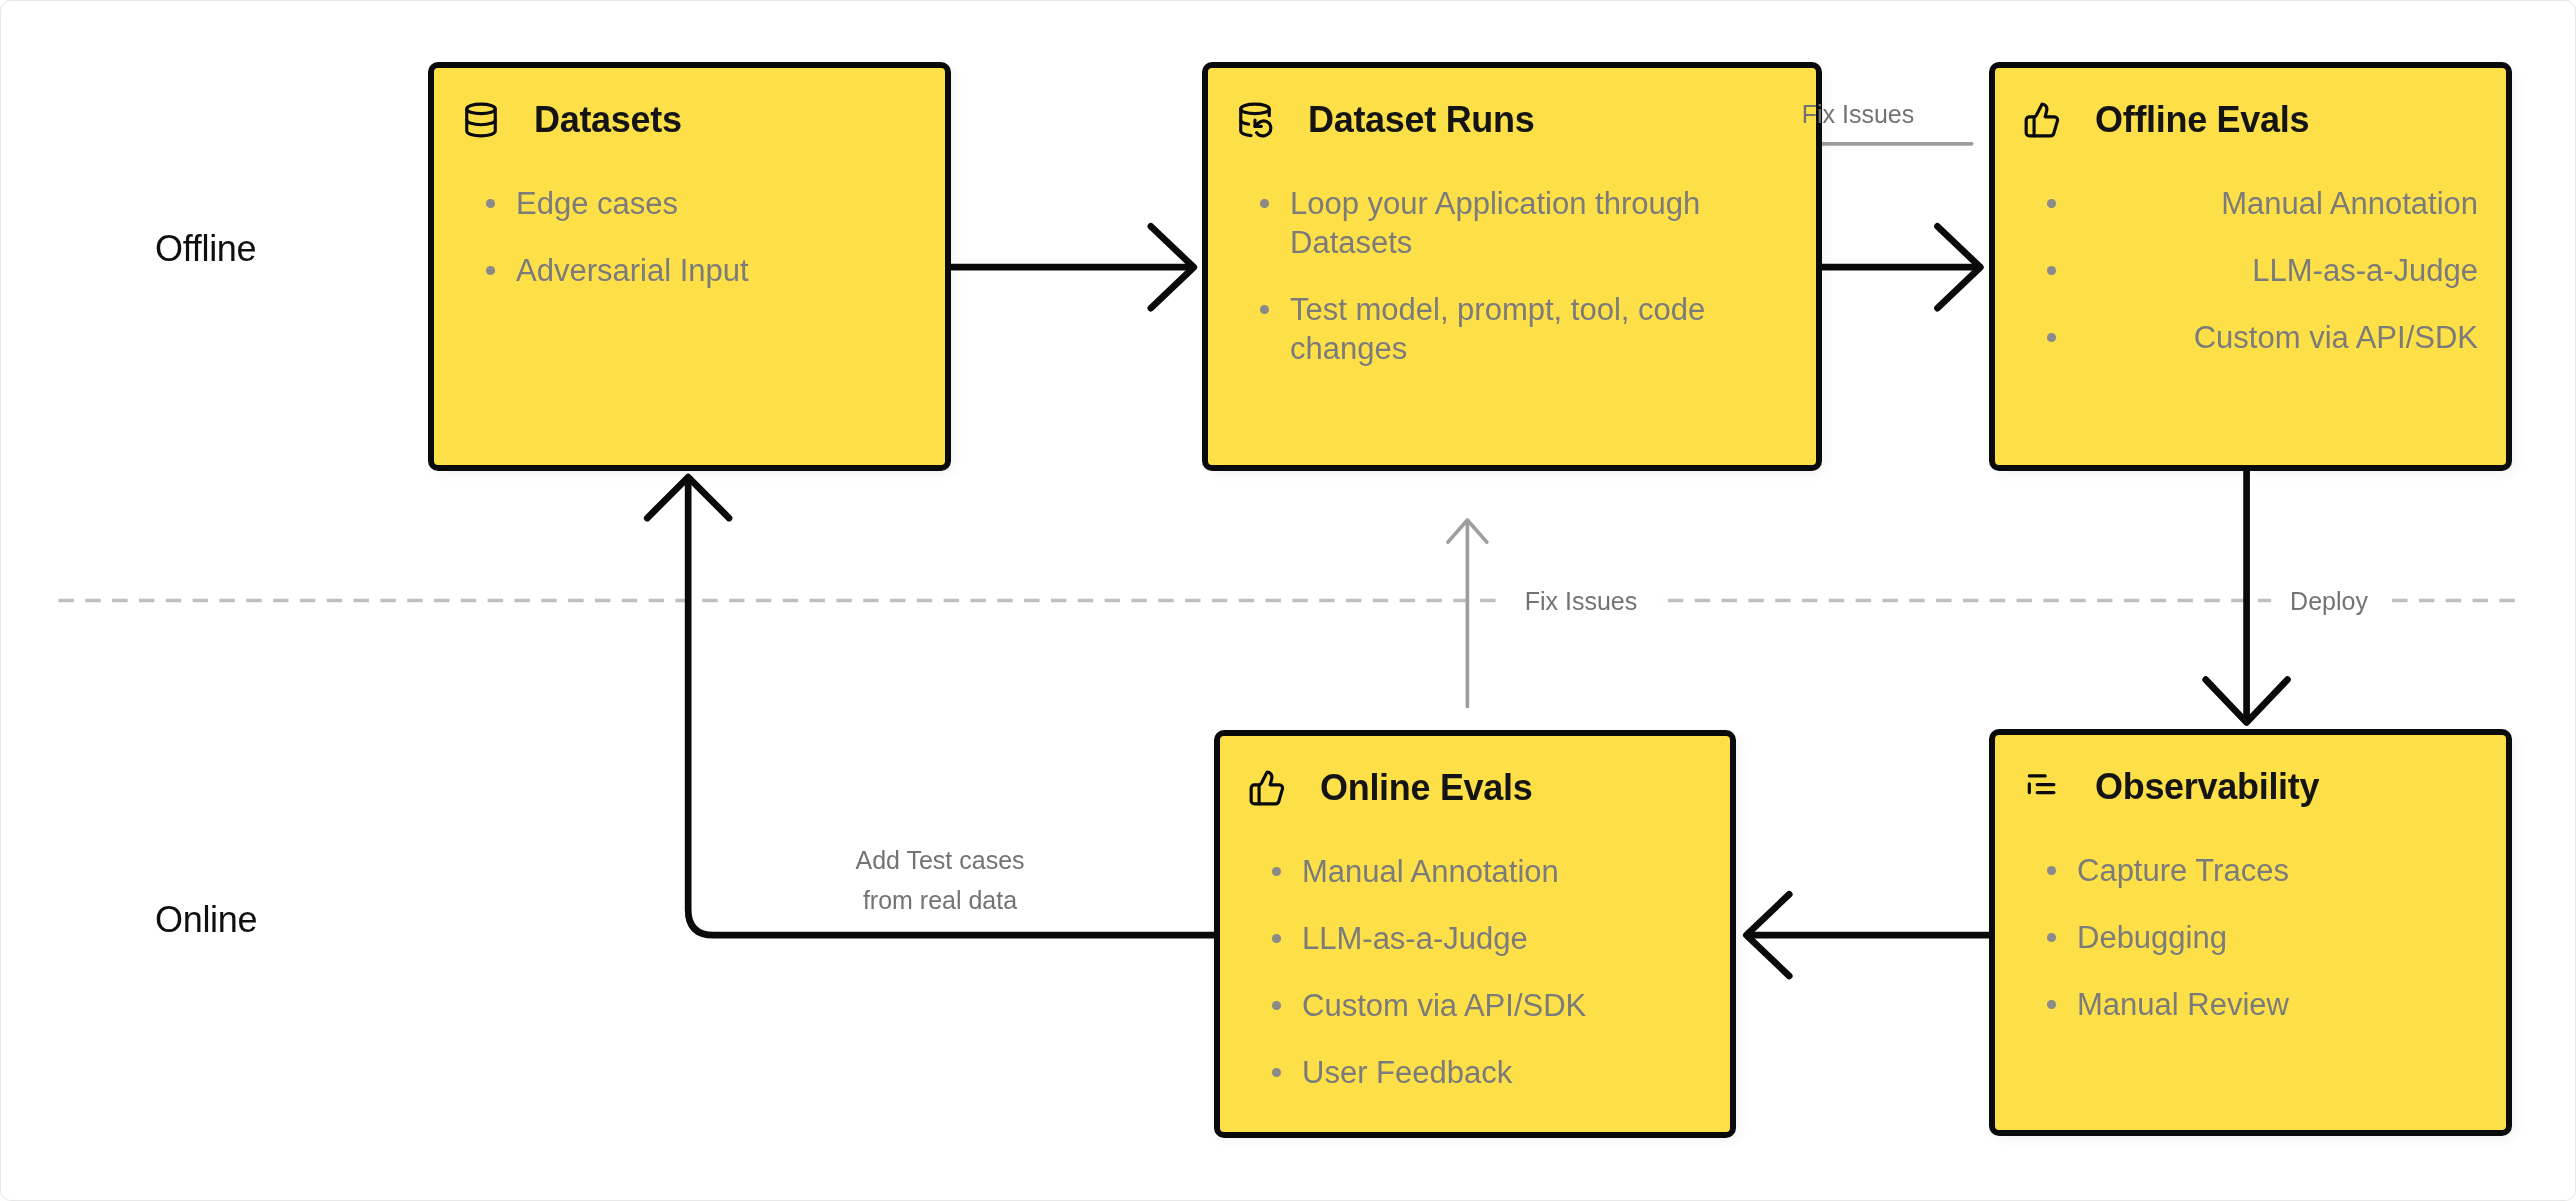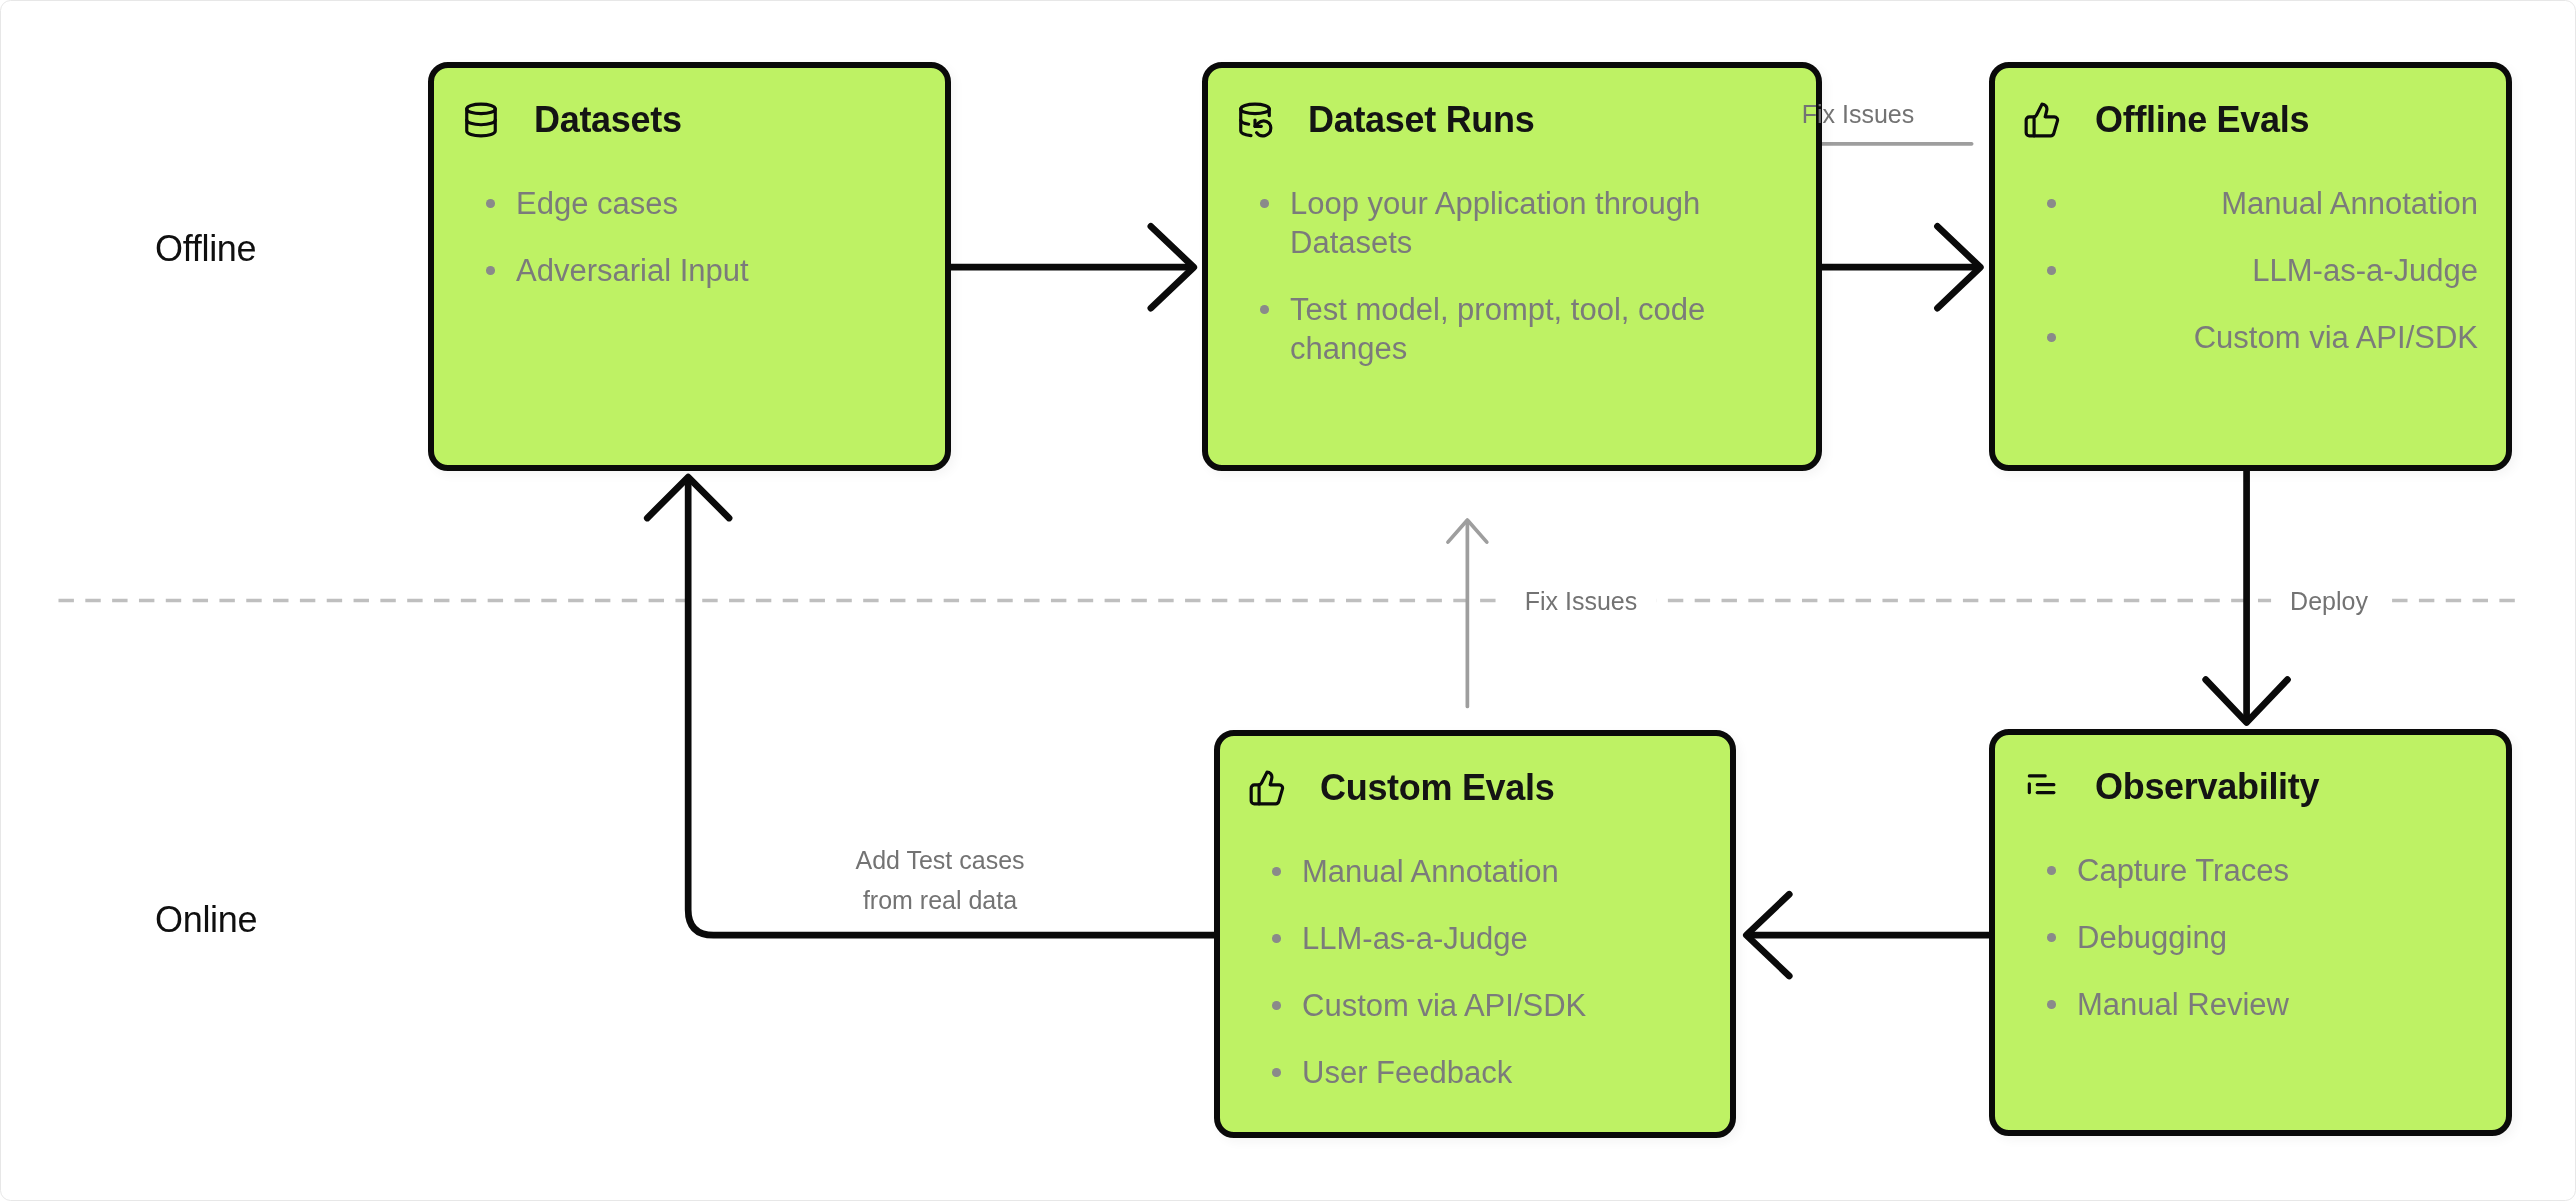--- a/index.html
+++ b/index.html
@@ -30,23 +30,23 @@
     font-weight: 400;
     color: #0f0f0f;
     letter-spacing: -0.3px;
   }
   .lane-offline { left: 154px; top: 227px; }
   .lane-online  { left: 154px; top: 898px; }
 
   .box {
     position: absolute;
     box-sizing: border-box;
-    background: #bef264;
+    background: #fde047;
     border: 6.7px solid #0a0a0a;
-    border-radius: 20px;
+    border-radius: 10px;
     padding: 31px 28px 0 28px;
     box-shadow: 4px 4px 10.7px rgba(0,0,0,0.045);
   }
   .box-datasets      { left: 427px;  top: 61px;   width: 523px; height: 409px; }
   .box-dataset-runs  { left: 1201px; top: 61px;   width: 620px; height: 409px; }
   .box-offline-evals { left: 1988px; top: 61px;   width: 523px; height: 409px; text-align: right; }
   .box-online-evals  { left: 1213px; top: 729px; width: 522px; height: 408px; }
   .box-observability { left: 1988px; top: 728px; width: 523px; height: 407px; }
 
   .box-header {
@@ -221,21 +221,21 @@
   </section>
 
   <section class="box box-online-evals">
     <div class="box-header">
       <span class="icon">
         <svg viewBox="0 0 24 24">
           <path d="M7 10v12"></path>
           <path d="M15 5.88 14 10h5.83a2 2 0 0 1 1.92 2.56l-2.33 8A2 2 0 0 1 17.5 22H4a2 2 0 0 1-2-2v-8a2 2 0 0 1 2-2h2.76a2 2 0 0 0 1.79-1.11L12 2a3.13 3.13 0 0 1 3 3.88Z"></path>
         </svg>
       </span>
-      <h2 class="box-title">Custom Evals</h2>
+      <h2 class="box-title">Online Evals</h2>
     </div>
     <ul>
       <li>Manual Annotation</li>
       <li>LLM-as-a-Judge</li>
       <li>Custom via API/SDK</li>
       <li>User Feedback</li>
     </ul>
   </section>
 
   <section class="box box-observability">

